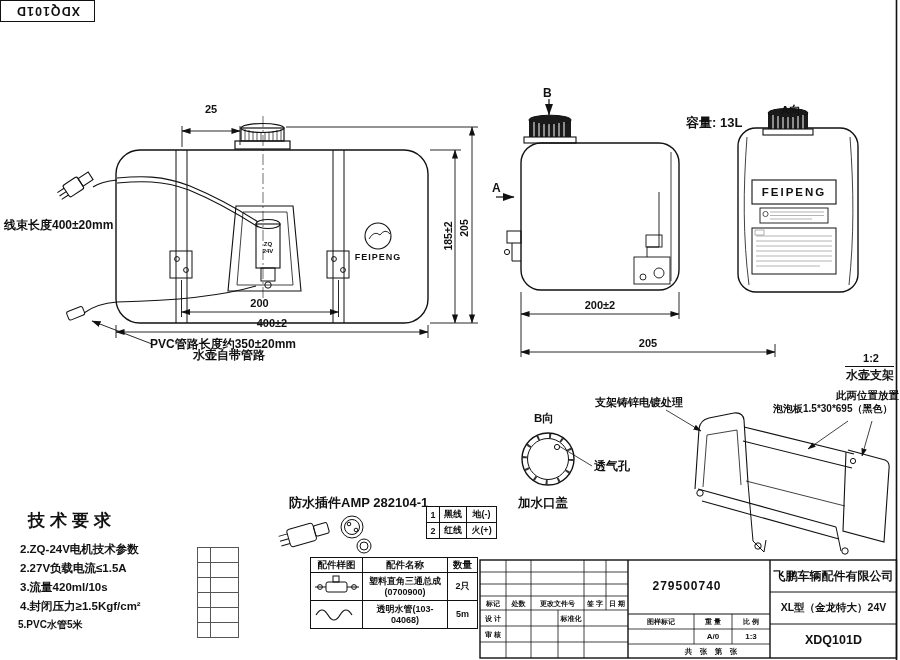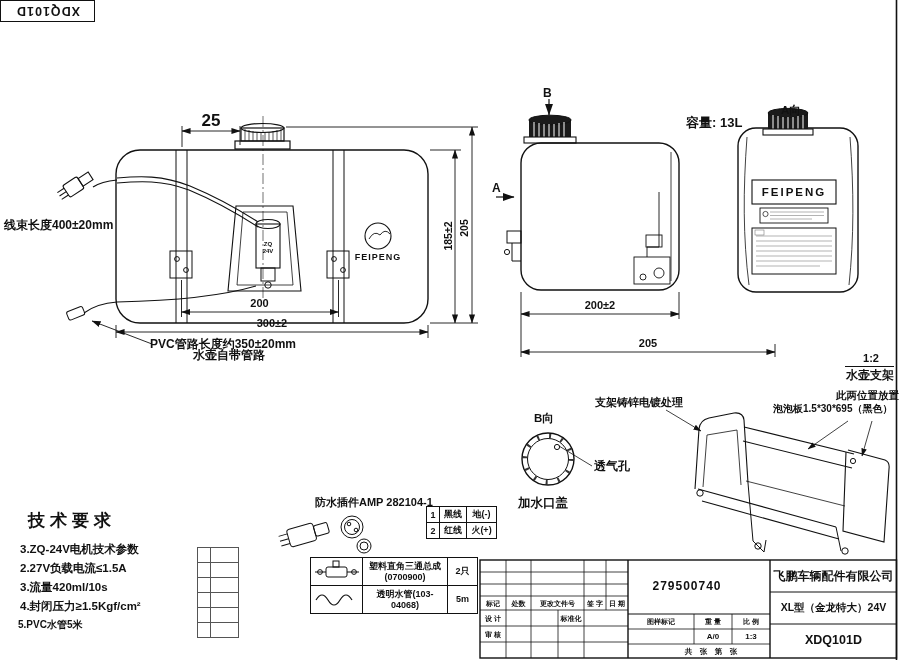--- a/index.html
+++ b/index.html
@@ -267,26 +267,26 @@
         <line x1="584" y1="560" x2="584" y2="658"></line>
         <line x1="606" y1="560" x2="606" y2="610"></line>
       </g>
     </g>
   </svg>
 
   <div class="corner-box">
     <span class="corner-text">XDQ101D</span>
   </div>
 
-  <div class="lbl ctr" style="left:191px;top:111px;width:40px;font-size:17px">25</div>
+  <div class="lbl ctr" style="left:191px;top:103px;width:40px;font-size:11px">25</div>
   <div class="lbl" style="left:4px;top:219px;font-size:12px">线束长度400±20mm</div>
   <div class="lbl" style="left:150px;top:338px;font-size:12px">PVC管路长度约350±20mm</div>
   <div class="lbl" style="left:193px;top:349px;font-size:12px">水壶自带管路</div>
   <div class="lbl ctr" style="left:239px;top:297px;width:41px;font-size:11px">200</div>
-  <div class="lbl ctr" style="left:240px;top:317px;width:64px;font-size:11px">300±2</div>
+  <div class="lbl ctr" style="left:240px;top:317px;width:64px;font-size:11px">400±2</div>
   <div class="lbl ctr rot" style="left:425px;top:230px;width:46px;font-size:10.5px">185±2</div>
   <div class="lbl ctr rot" style="left:444px;top:222px;width:40px;font-size:10.5px">205</div>
   <div class="lbl ctr" style="left:256px;top:241px;width:24px;font-size:6px">ZQ</div>
   <div class="lbl ctr" style="left:256px;top:248px;width:24px;font-size:6px">24V</div>
   <div class="lbl ctr" style="left:350px;top:252px;width:56px;font-size:9px;letter-spacing:1px">FEIPENG</div>
 
   <div class="lbl" style="left:543px;top:87px;font-size:12px">B</div>
   <div class="lbl" style="left:492px;top:182px;font-size:12px">A</div>
   <div class="lbl" style="left:686px;top:116px;font-size:13px">容量: 13L</div>
   <div class="lbl ctr" style="left:575px;top:299px;width:50px;font-size:11px">200±2</div>
@@ -299,27 +299,27 @@
   <div class="lbl" style="left:594px;top:460px;font-size:12px">透气孔</div>
   <div class="lbl" style="left:518px;top:496px;font-size:12.5px">加水口盖</div>
 
   <div class="lbl ctr" style="left:854px;top:352px;width:34px;font-size:11px">1:2</div>
   <div class="lbl ctr" style="left:845px;top:369px;width:50px;font-size:12px">水壶支架</div>
   <div class="lbl" style="left:595px;top:396px;font-size:11px">支架铸锌电镀处理</div>
   <div class="lbl" style="left:836px;top:389px;font-size:10.5px">此两位置放置</div>
   <div class="lbl" style="left:773px;top:403px;font-size:10px">泡泡板1.5*30*695（黑色）</div>
 
   <div class="lbl" style="left:28px;top:511px;font-size:17px;letter-spacing:5px">技术要求</div>
-  <div class="lbl" style="left:20px;top:543px;font-size:11.5px">3.ZQ-24V电机技术参数</div>
+  <div class="lbl" style="left:20px;top:543px;font-size:11.5px">2.ZQ-24V电机技术参数</div>
   <div class="lbl" style="left:20px;top:562px;font-size:11.5px">2.27V负载电流≤1.5A</div>
   <div class="lbl" style="left:20px;top:581px;font-size:11.5px">3.流量420ml/10s</div>
   <div class="lbl" style="left:20px;top:600px;font-size:11.5px">4.封闭压力≥1.5Kgf/cm²</div>
   <div class="lbl" style="left:18px;top:619px;font-size:10px">5.PVC水管5米</div>
 
-  <div class="lbl" style="left:315px;top:496px;font-size:11px">防水插件AMP 282104-1</div>
+  <div class="lbl" style="left:289px;top:496px;font-size:13px">防水插件AMP 282104-1</div>
   <table class="tbl conn" style="left:426px;top:506px;width:70px">
     <colgroup>
         <col style="width:13px">
         <col style="width:27px">
         <col style="width:30px">
       </colgroup>
     <tbody>
         <tr style="height:16px">
       <td>1</td>
       <td>黑线</td>
@@ -366,20 +366,25 @@
   </tbody>
     </table>
 
   <table class="tbl parts" style="left:310px;top:557px;width:167px">
     <colgroup>
         <col style="width:52px">
         <col style="width:85px">
         <col style="width:30px">
       </colgroup>
     <tbody>
+        <tr style="height:15px">
+      <td style="font-size:9.5px">配件样图</td>
+      <td style="font-size:9.5px">配件名称</td>
+      <td style="font-size:9.5px">数量</td>
+    </tr>
     <tr style="height:28px">
       <td>
         <svg width="48" height="24">
               <g stroke="#111" fill="none" stroke-width="1">
           <line x1="2" y1="14" x2="13" y2="14"></line>
                 <rect x="13" y="9" width="21" height="10" rx="2"></rect>
           <rect x="20" y="3" width="6" height="6"></rect>
                 <line x1="34" y1="14" x2="46" y2="14"></line>
           <circle cx="7" cy="14" r="2.4"></circle>
                 <circle cx="41" cy="14" r="2.4"></circle>

